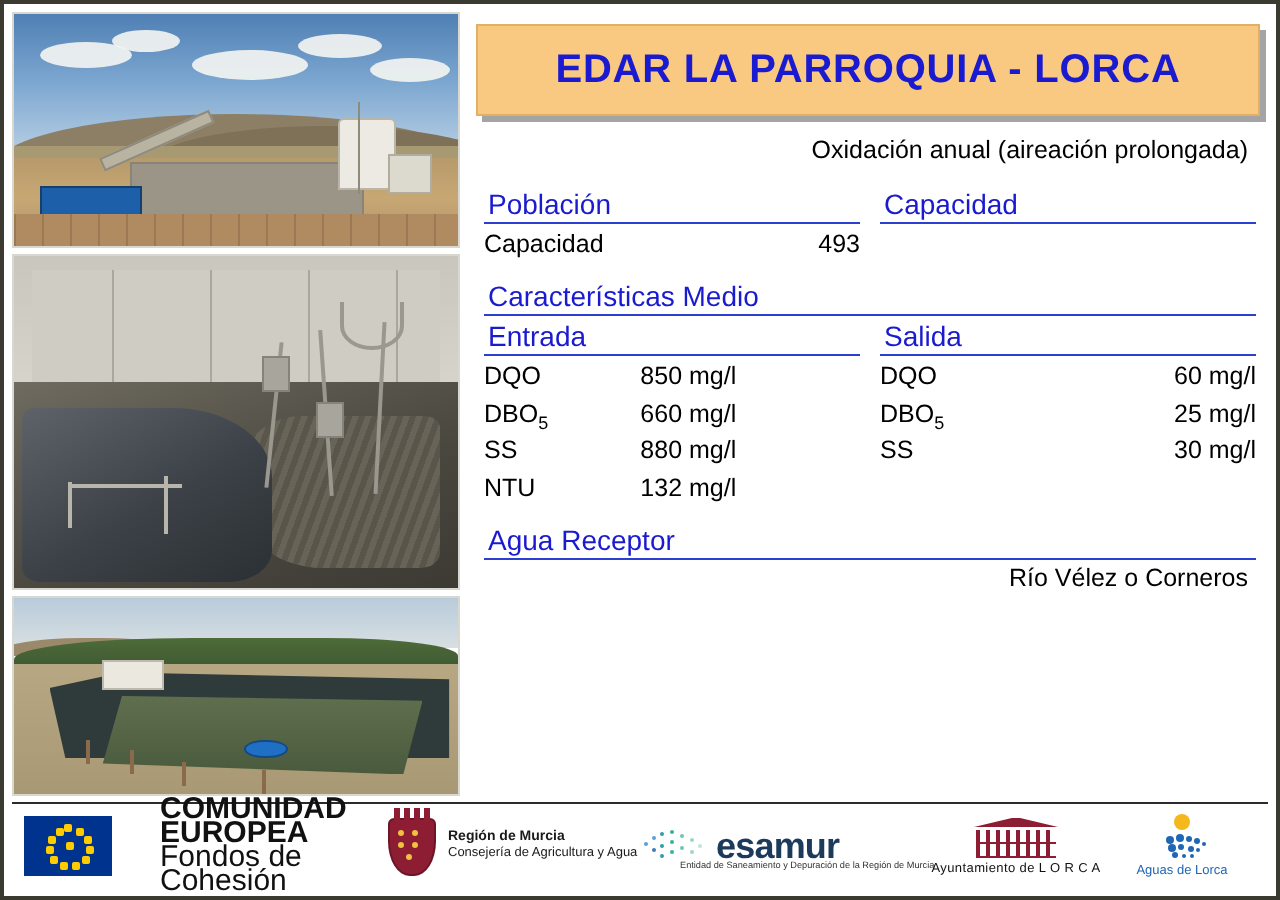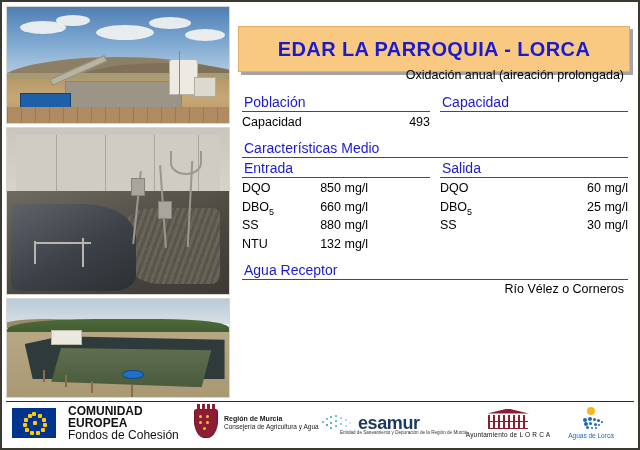--- a/index.html
+++ b/index.html
@@ -70,21 +70,21 @@
   .p3-water{position:absolute;left:20%;right:8%;top:50%;height:40%;
     background:linear-gradient(#5f6f4e,#4a5a3d);clip-path:polygon(6% 0,100% 6%,94% 100%,0 86%);}
   .p3-blue{position:absolute;left:52%;top:72%;width:9%;height:8%;background:#1f6fc4;border-radius:50%;border:1px solid #134a85;}
   .p3-shed{position:absolute;left:20%;top:32%;width:13%;height:13%;background:#ebe8e0;border:1px solid #bdb9ad;}
   .p3-post{position:absolute;width:2px;height:12px;background:#8a6a4a;}
 
   
   #content{position:absolute;left:236px;top:4px;right:4px;bottom:52px;}
 
   #titlebar{
-    position:relative;margin:20px 4px 0 0;height:44px;
+    position:relative;margin:6px 4px 0 0;height:44px;
     background:#f9c981;border:1px solid #e0b066;
     box-shadow:3px 3px 0 rgba(90,90,90,.55);
     display:flex;align-items:center;justify-content:center;
   }
   #titlebar .ttl{
     color:#1a1ad0;font-weight:bold;font-size:20px;letter-spacing:.4px;white-space:nowrap;
   }
 
   #fields{position:absolute;left:4px;right:6px;top:62px;bottom:0;
     color:#000;font-size:12.5px;}
@@ -113,21 +113,21 @@
     display:flex;align-items:center;}
   .fitem{display:flex;align-items:center;}
   #f-eu{width:182px;padding-left:6px;}
   #f-murcia{width:126px;}
   #f-esamur{width:140px;}
   #f-lorca{width:96px;flex-direction:column;justify-content:center;}
   #f-aguas{width:70px;flex-direction:column;justify-content:center;}
 
   .euflag{width:44px;height:30px;background:#00338d;position:relative;flex:0 0 auto;}
   .eustar{position:absolute;width:4px;height:4px;background:#ffcc00;border-radius:1px;}
-  .eutext{margin-left:12px;font-size:12px;line-height:12px;font-weight:bold;color:#111;}
+  .eutext{margin-left:24px;font-size:15px;line-height:12px;font-weight:bold;color:#111;}
   .eutext .l2{font-weight:normal;}
 
   .crest{width:22px;height:27px;background:#8c1d32;border:1px solid #6d1527;
     border-radius:3px 3px 45% 45%/3px 3px 60% 60%;position:relative;flex:0 0 auto;}
   .crest-top{position:absolute;left:2px;right:2px;top:-6px;height:6px;
     background:repeating-linear-gradient(90deg,#8c1d32 0 3px,transparent 3px 5px);}
   .crest i{position:absolute;width:3px;height:3px;background:#f0c040;border-radius:50%;}
   .mtext{margin-left:6px;font-size:6.5px;line-height:8px;color:#1a1a1a;}
   .mtext .m1{font-weight:bold;font-size:7px;}
 

